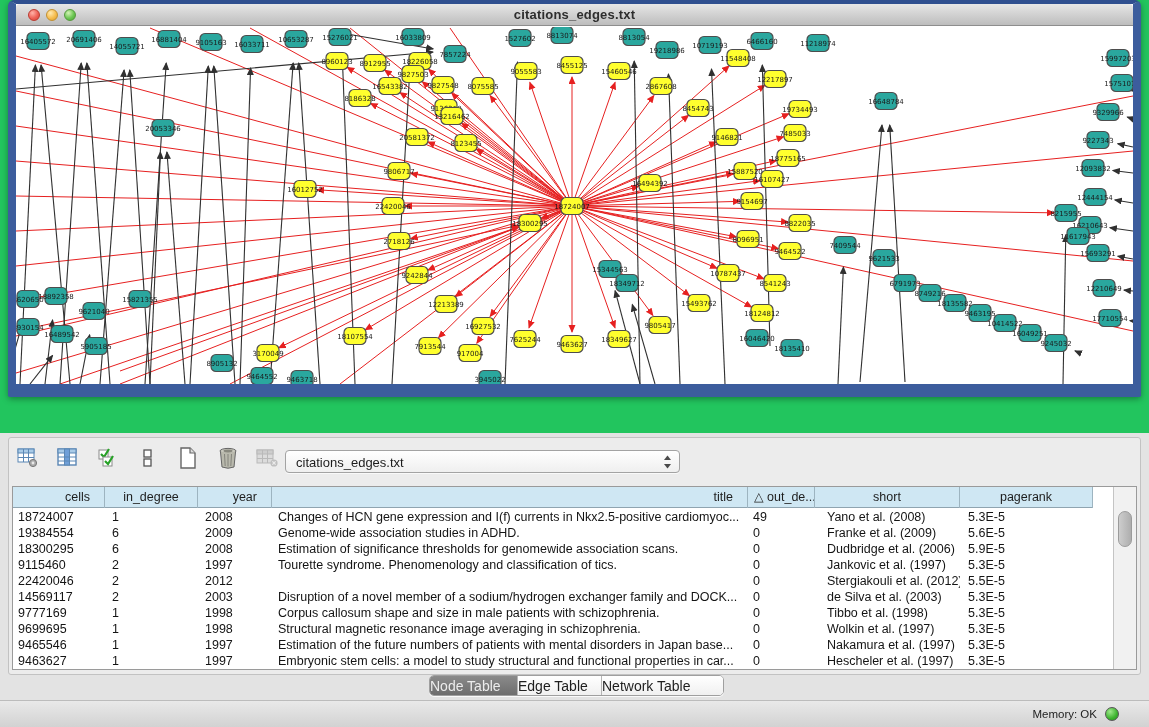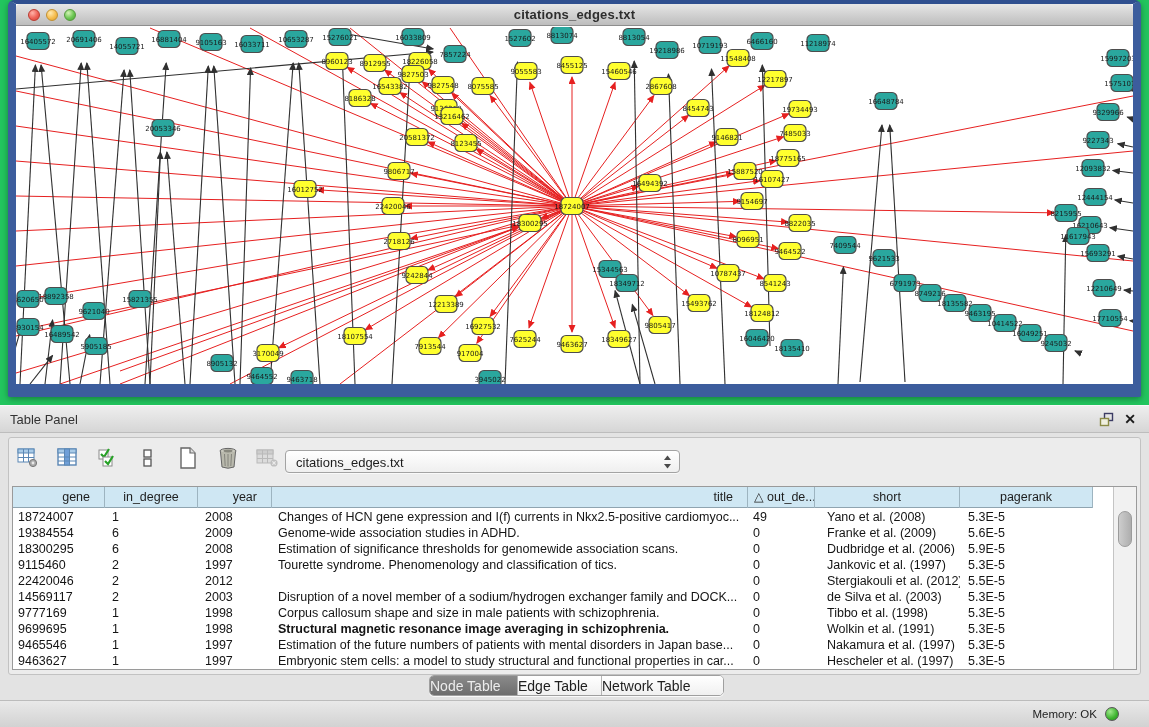--- a/index.html
+++ b/index.html
@@ -646,32 +646,20 @@
             </g>
             <g>
               <rect x="639" y="173.5" width="22" height="17" rx="5" fill="#ffff2e" stroke="#4d4d4d" stroke-width="1.2"></rect>
               <text x="650" y="184.5" text-anchor="middle" font-size="7" fill="#1a1a1a">16494392</text>
             </g>
           </g>
       </svg>
     </div>
   </div>
 
-  <div class="panel-header">
-    <span class="panel-title">Table Panel</span>
-    <span class="hbtn float">
-      <svg width="15" height="15" viewBox="0 0 15 15">
-        <rect x="5.5" y="1.5" width="8" height="7" fill="none" stroke="#3c3c64" stroke-width="1.4"></rect>
-        <rect x="1.5" y="6.5" width="8" height="7" fill="#efefdf" stroke="#8a8a46" stroke-width="1.4"></rect>
-      </svg>
-    </span>
-    <span class="hbtn close">
-      <span>✕</span>
-    </span>
-  </div>
 
   <div class="panel-body">
     <div class="panel-inset"></div>
   </div>
 
   <div class="toolbar" id="toolbar">
       <button class="tbtn">
         <span><svg width="22" height="20" viewBox="0 0 22 20">
             <rect x="1" y="1" width="16" height="13" fill="#fff" stroke="#5b87b5"></rect>
             <rect x="1" y="1" width="16" height="4" fill="#a9cbe8" stroke="#5b87b5"></rect>
@@ -742,21 +730,21 @@
     <span class="steppers">
       <svg width="9" height="14" viewBox="0 0 9 14">
         <path d="M4.5,0.5 L8,5 L1,5 Z" fill="#4a4a4a"></path>
         <path d="M4.5,13.5 L8,9 L1,9 Z" fill="#4a4a4a"></path>
       </svg>
     </span>
   </div>
 
   <div class="table-wrap">
     <div class="thead" id="thead">
-        <div class="th" style="width: 92px; text-align: right; padding-right: 14px; padding-left: 0px;">gene</div>
+        <div class="th" style="width: 92px; text-align: right; padding-right: 14px; padding-left: 0px;">cells</div>
         <div class="th" style="width: 93px; text-align: center; padding-right: 0px; padding-left: 0px;">in_degree</div>
         <div class="th" style="width: 74px; text-align: right; padding-right: 14px; padding-left: 0px;">year</div>
         <div class="th" style="width: 476px; text-align: right; padding-right: 14px; padding-left: 0px;">title</div>
         <div class="th" style="width: 67px; text-align: left; padding-right: 0px; padding-left: 6px;">△ out_de...</div>
         <div class="th" style="width: 145px; text-align: center; padding-right: 0px; padding-left: 0px;">short</div>
         <div class="th" style="width: 133px; text-align: center; padding-right: 0px; padding-left: 0px;">pagerank</div>
       </div>
     <div class="tbody" id="tbody">
         <div class="tr">
           <div class="td" style="width: 92px; padding-left: 5px;">18724007</div>
@@ -818,23 +806,23 @@
           <div class="td" style="width: 74px; padding-left: 7px;">1998</div>
           <div class="td" style="width: 476px; padding-left: 6px;">Corpus callosum shape and size in male patients with schizophrenia.</div>
           <div class="td" style="width: 67px; padding-left: 5px;">0</div>
           <div class="td" style="width: 145px; padding-left: 12px;">Tibbo et al. (1998)</div>
           <div class="td" style="width: 133px; padding-left: 8px;">5.3E-5</div>
         </div>
         <div class="tr">
           <div class="td" style="width: 92px; padding-left: 5px;">9699695</div>
           <div class="td" style="width: 93px; padding-left: 7px;">1</div>
           <div class="td" style="width: 74px; padding-left: 7px;">1998</div>
-          <div class="td" style="width: 476px; padding-left: 6px; font-weight: bold;">Structural magnetic resonance image averaging in schizophrenia.</div>
+          <div class="td" style="width: 476px; padding-left: 6px;">Structural magnetic resonance image averaging in schizophrenia.</div>
           <div class="td" style="width: 67px; padding-left: 5px;">0</div>
-          <div class="td" style="width: 145px; padding-left: 12px;">Wolkin et al. (1991)</div>
+          <div class="td" style="width: 145px; padding-left: 12px;">Wolkin et al. (1997)</div>
           <div class="td" style="width: 133px; padding-left: 8px;">5.3E-5</div>
         </div>
         <div class="tr">
           <div class="td" style="width: 92px; padding-left: 5px;">9465546</div>
           <div class="td" style="width: 93px; padding-left: 7px;">1</div>
           <div class="td" style="width: 74px; padding-left: 7px;">1997</div>
           <div class="td" style="width: 476px; padding-left: 6px;">Estimation of the future numbers of patients with mental disorders in Japan base...</div>
           <div class="td" style="width: 67px; padding-left: 5px;">0</div>
           <div class="td" style="width: 145px; padding-left: 12px;">Nakamura et al. (1997)</div>
           <div class="td" style="width: 133px; padding-left: 8px;">5.3E-5</div>

